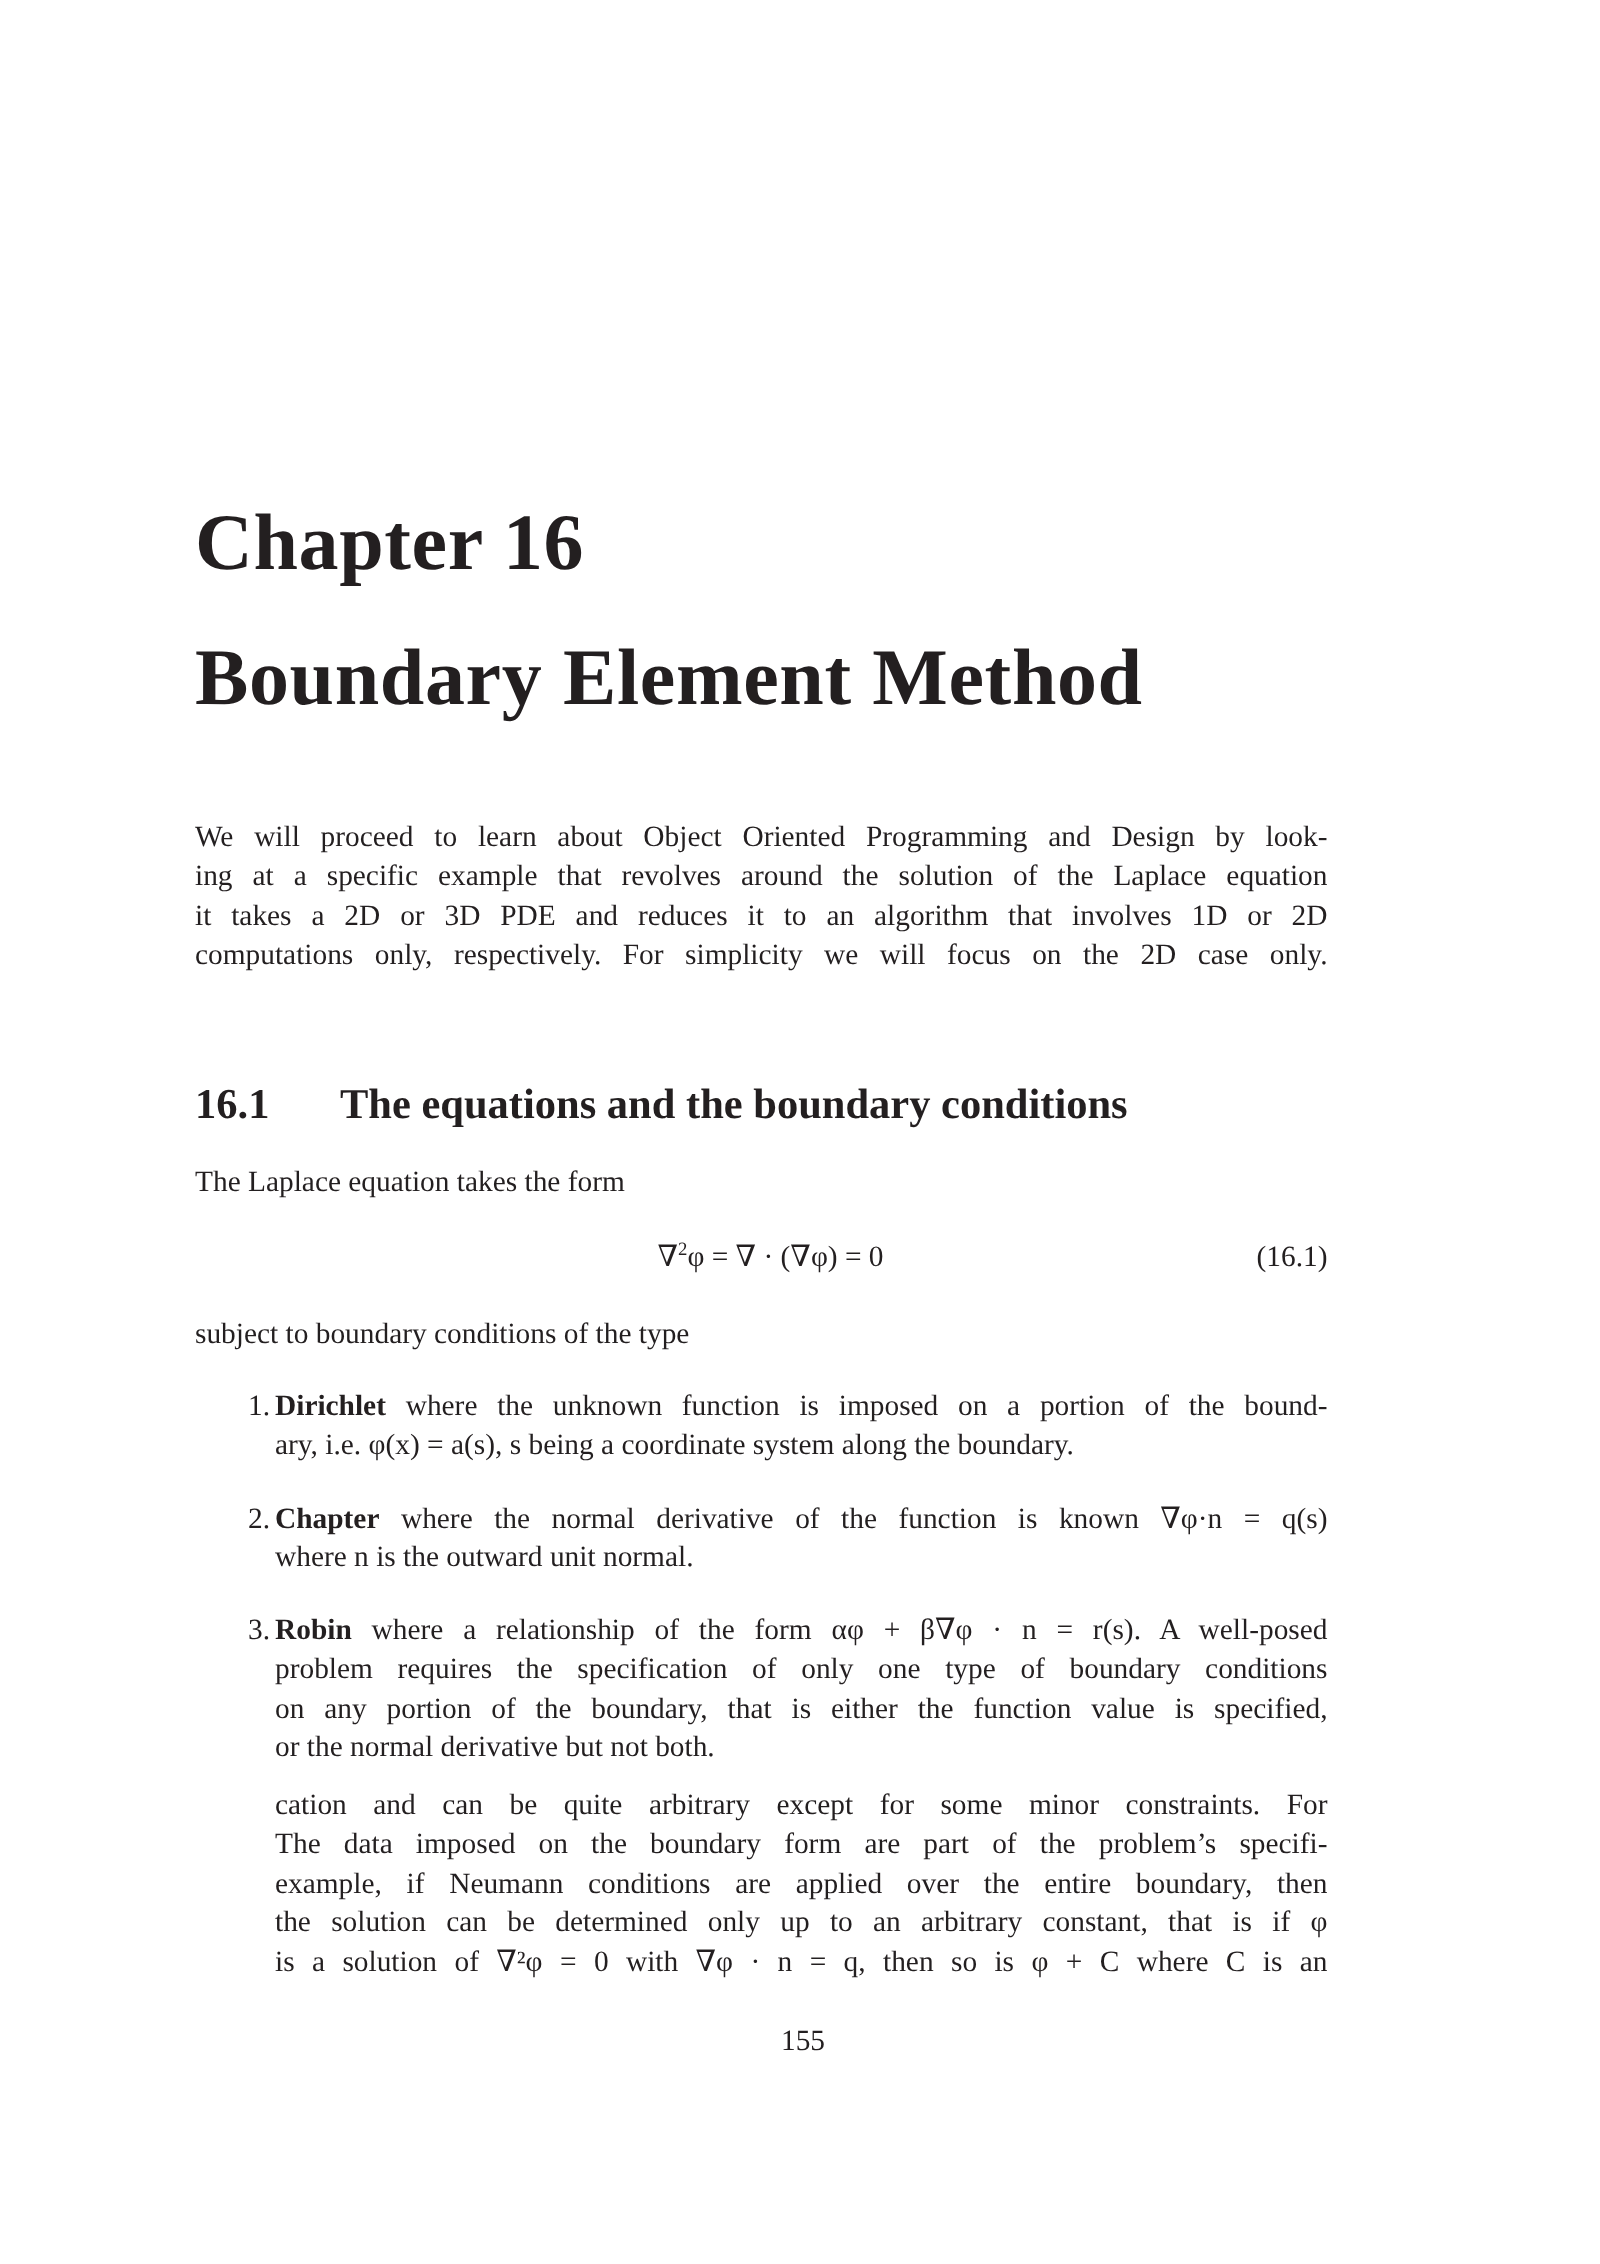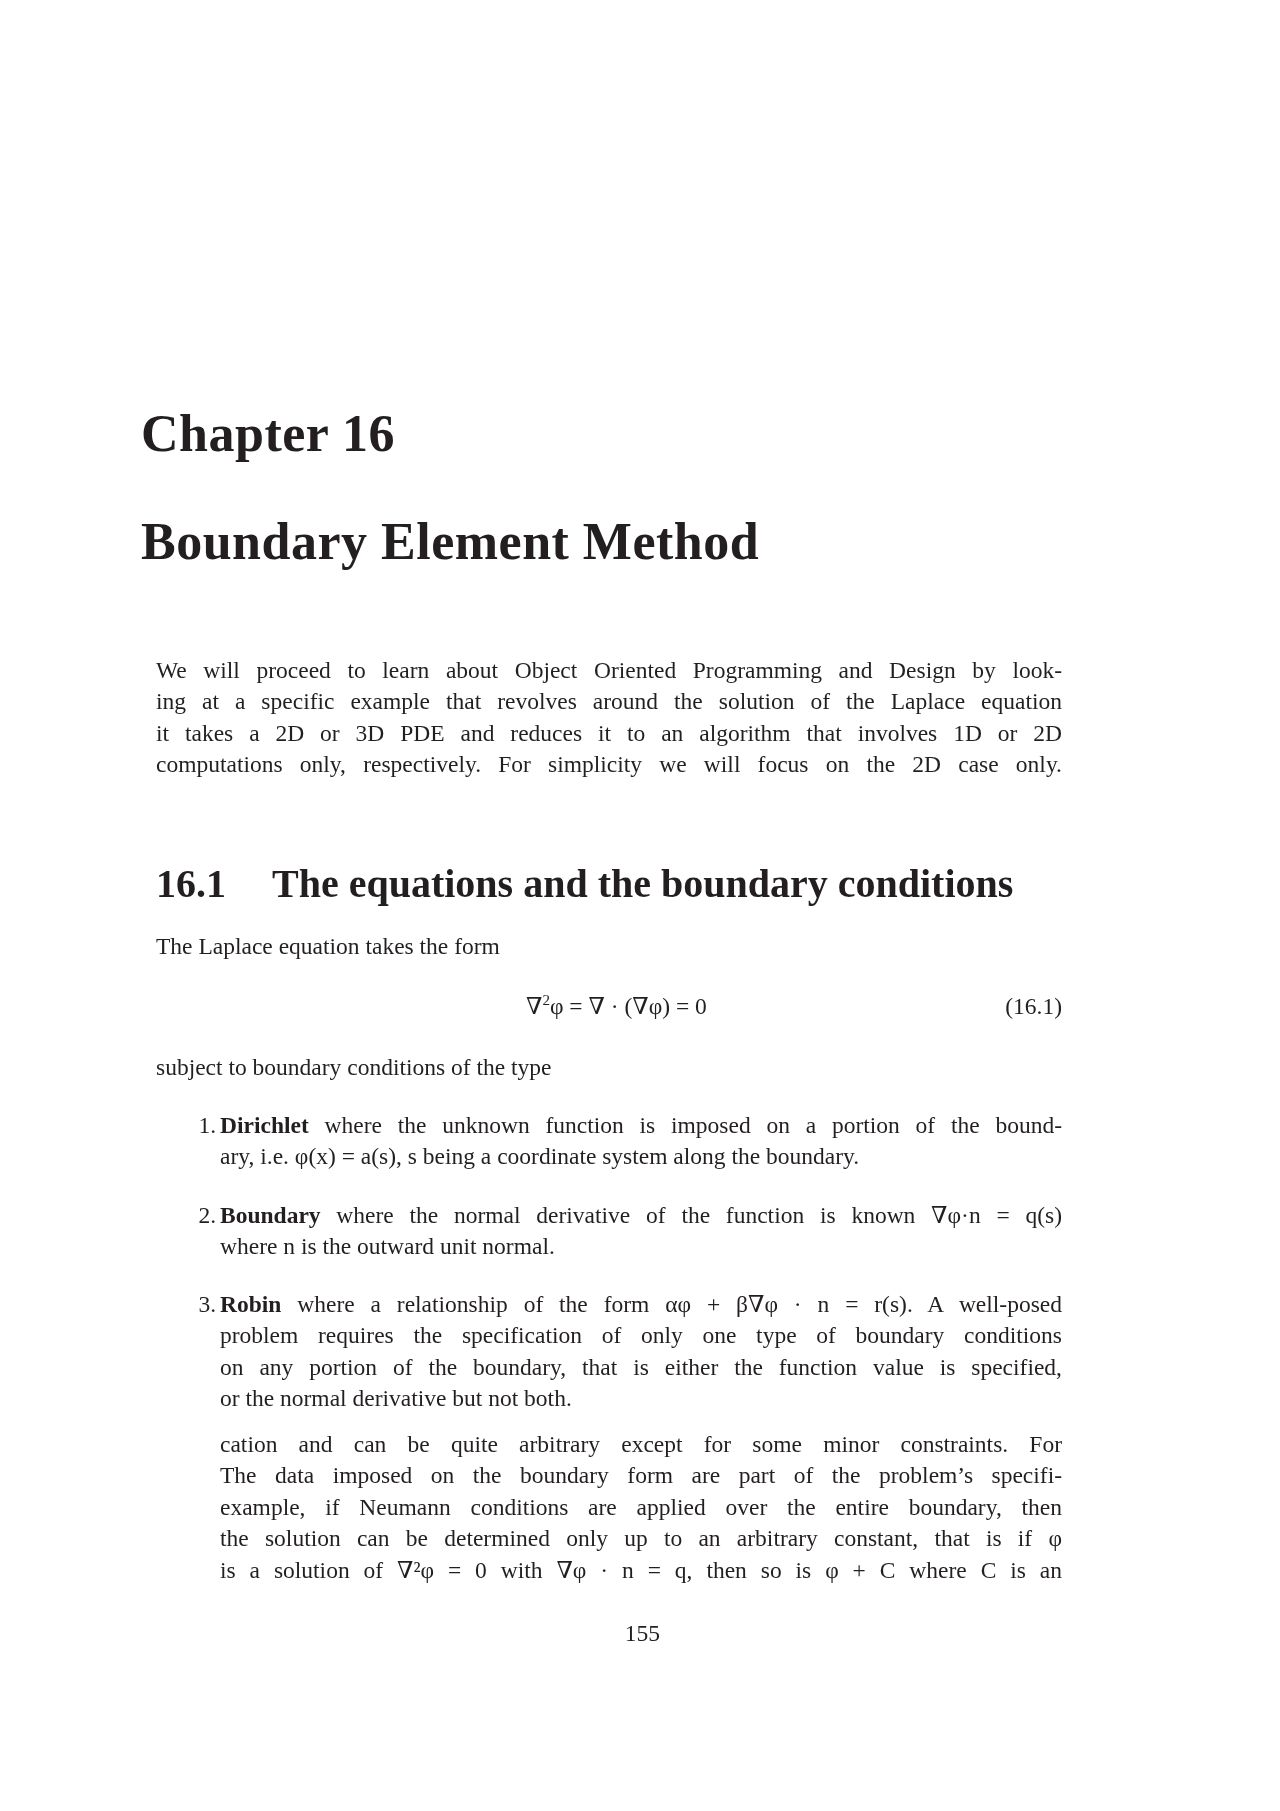--- a/index.html
+++ b/index.html
@@ -1,23 +1,23 @@
 <!DOCTYPE html>
 <html><head>
 <meta charset="utf-8">
 <style>
   html, body { margin: 0; padding: 0; background: #ffffff; }
   body { width: 1280px; height: 1811px; position: relative; overflow: hidden;
          font-family: "Liberation Serif", "DejaVu Serif", serif; color: #231f20; }
   .abs { position: absolute; }
-  .chap { left: 141px; font-size: 52px; font-weight: bold; letter-spacing: 0.5px; line-height: 60px; }
+  .chap { left: 156px; font-size: 64px; font-weight: bold; letter-spacing: 0.5px; line-height: 60px; }
   .body-text { font-size: 23.5px; line-height: 31.4px; text-align: justify; }
   .line { display: block; height: 31.4px; white-space: nowrap; text-align: justify; text-align-last: justify; }
   .line.last { text-align-last: left; }
-  .sec { left: 156px; width: 906px; font-size: 40px; font-weight: bold; line-height: 40px; white-space: nowrap; }
+  .sec { left: 156px; width: 906px; font-size: 34px; font-weight: bold; line-height: 40px; white-space: nowrap; }
   .sec .num { display: inline-block; width: 116px; }
   .eq { font-size: 23.5px; line-height: 31.4px; }
   .item { left: 156px; width: 906px; }
   .item .num { position: absolute; left: 30px; width: 30px; text-align: right; font-size: 23.5px; line-height: 31.4px; }
   .item .content { position: absolute; left: 64px; width: 842px; }
   sup { font-size: 15px; line-height: 0; vertical-align: 9px; }
 </style>
 </head>
 <body>
 
@@ -52,21 +52,21 @@
   <span class="num">1.</span>
   <div class="content">
     <span class="line"><b>Dirichlet</b><span> where the unknown function is imposed on a portion of the bound-</span></span>
     <span class="line last">ary, i.e. φ(x) = a(s), s being a coordinate system along the boundary.</span>
   </div>
 </div>
 
 <div class="abs item body-text" style="top:1200px; height:64px;">
   <span class="num">2.</span>
   <div class="content">
-    <span class="line"><b>Boundary</b><span> where the normal derivative of the function is known ∇φ·n = q(s)</span></span>
+    <span class="line"><b>Chapter</b><span> where the normal derivative of the function is known ∇φ·n = q(s)</span></span>
     <span class="line last">where n is the outward unit normal.</span>
   </div>
 </div>
 
 <div class="abs item body-text" style="top:1289px; height:126px;">
   <span class="num">3.</span>
   <div class="content">
     <span class="line"><b>Robin</b><span> where a relationship of the form αφ + β∇φ · n = r(s). A well-posed</span></span>
     <span class="line">problem requires the specification of only one type of boundary conditions</span>
     <span class="line">on any portion of the boundary, that is either the function value is specified,</span>

